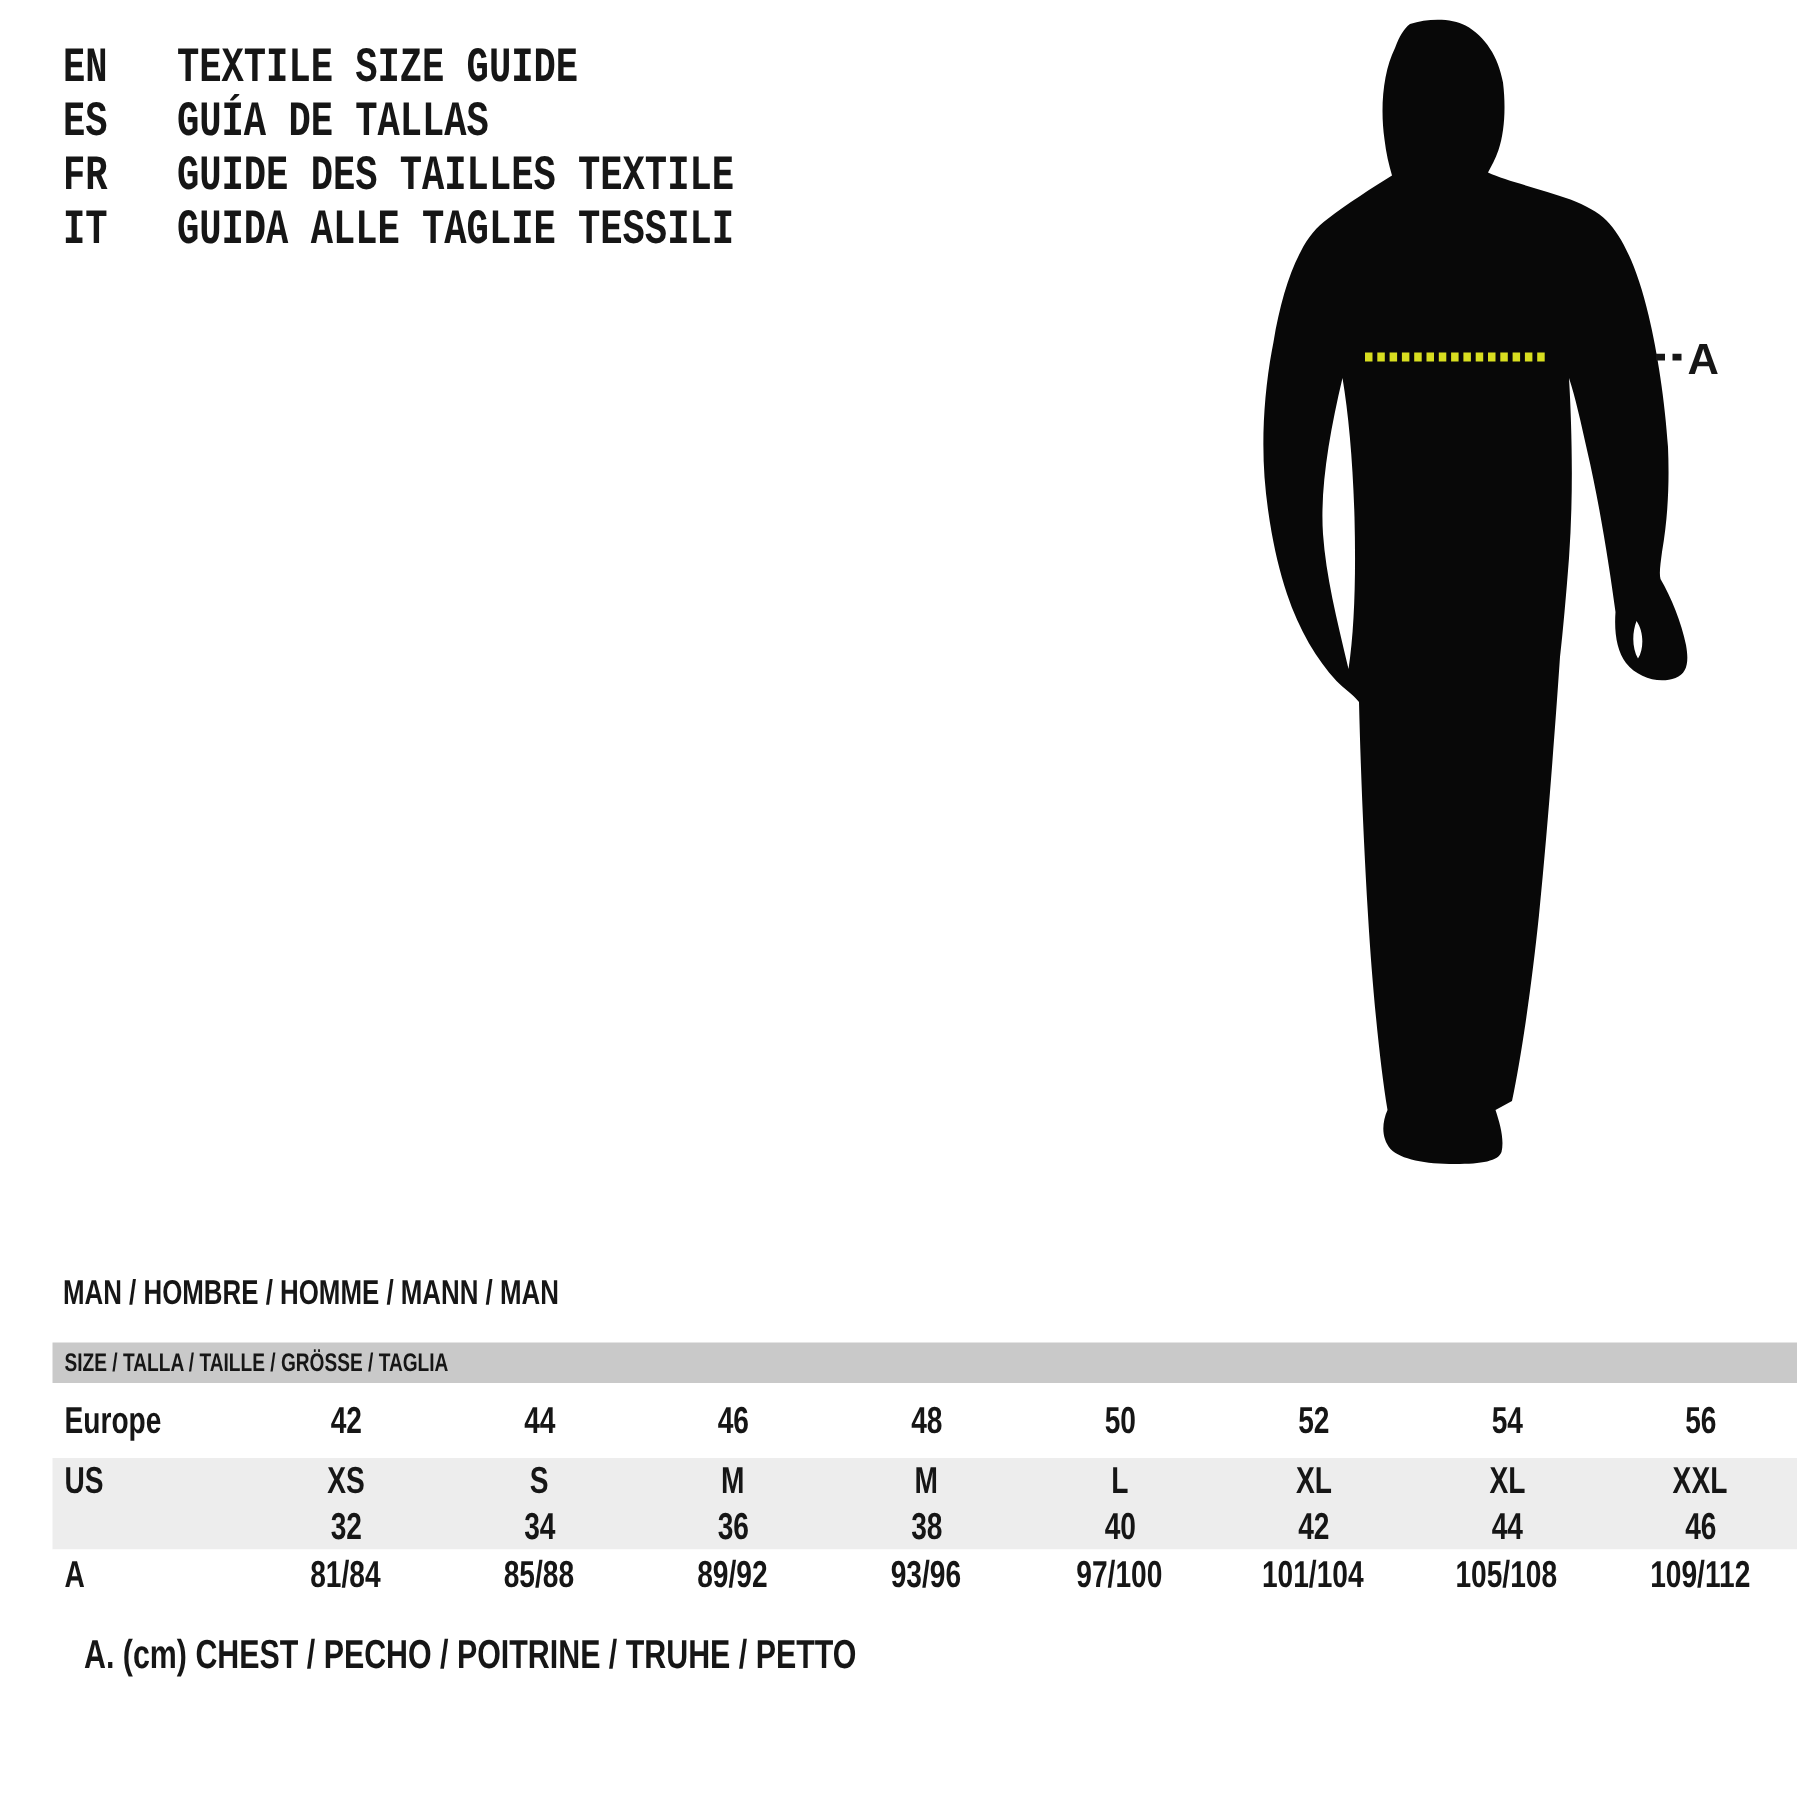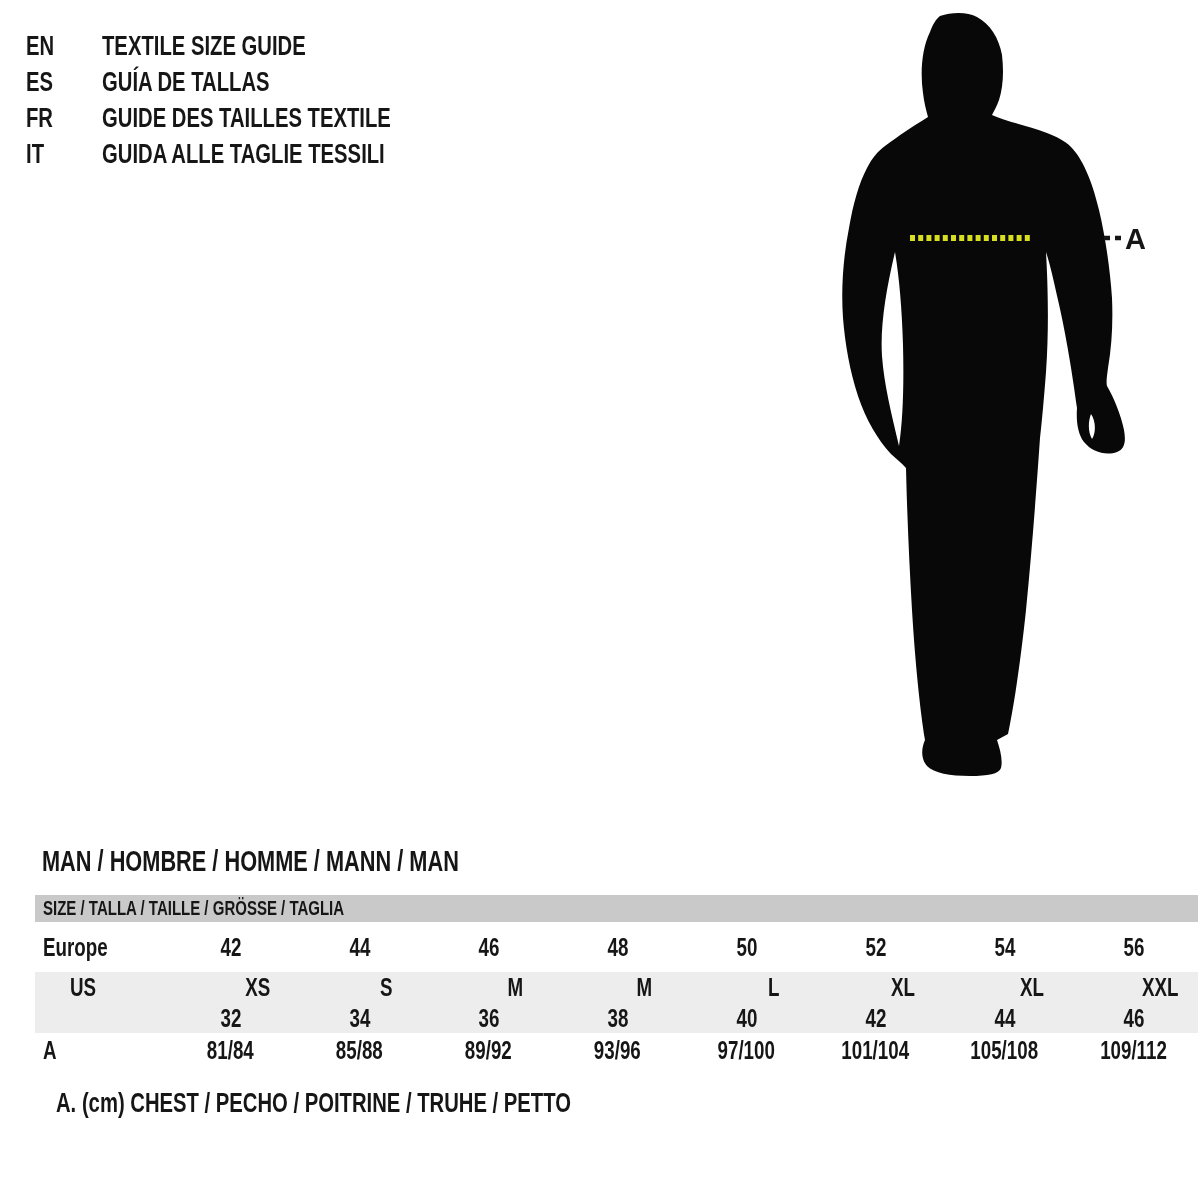--- a/index.html
+++ b/index.html
@@ -6,43 +6,43 @@
   .canvas{
     position:relative;width:1200px;height:1200px;background:#ffffff;overflow:hidden;
     font-family:"Liberation Sans",sans-serif;font-weight:bold;color:#161616;
     -webkit-font-smoothing:antialiased;
   }
   
   .cx{display:inline-block;transform:scaleX(0.75);transform-origin:0 50%;white-space:nowrap;}
   .cxc{display:inline-block;transform:scaleX(0.75);transform-origin:50% 50%;white-space:nowrap;}
 
   
-  .lang-block{position:absolute;left:26px;top:28px;font-size:27px;}
+  .lang-block{position:absolute;left:42px;top:28px;font-size:33px;font-family:Liberation Mono, monospace;}
   .lang-row{display:flex;height:36px;line-height:36px;align-items:center;}
   .lang-code{flex:0 0 76px;width:76px;}
 
   
   .cat-block{position:absolute;left:42px;top:219px;font-size:27px;}
   .cat-line{height:31px;line-height:31px;}
 
   
   .figure{position:absolute;left:838px;top:10px;width:322px;height:772px;}
 
   
-  .section-title{position:absolute;left:42px;top:848px;font-size:29px;line-height:27px;}
+  .section-title{position:absolute;left:42px;top:848px;font-size:23px;line-height:27px;}
 
   
   .size-table{position:absolute;left:35px;top:895px;width:1163px;font-size:25px;}
-  .thead{height:27px;background:#c9c9c9;display:flex;align-items:center;padding-left:8px;font-size:20px;}
+  .thead{height:27px;background:#c9c9c9;display:flex;align-items:center;padding-left:8px;font-size:17px;}
   .trow{display:grid;grid-template-columns:131px repeat(8,129px);align-items:center;}
   .trow .lbl{text-align:left;padding-left:8px;}
   .trow .val{text-align:center;}
   .r-europe{height:50px;background:#ffffff;}
   .band{background:#ededed;}
-  .r-us{height:31px;padding-left:27px;}
+  .r-us{height:31px;}
   .r-alt{height:30px;}
   .r-a{height:35px;background:#ffffff;}
 
   
   .footnote{position:absolute;left:56px;top:1088px;font-size:27px;line-height:31px;}
 </style>
 </head>
 <body>
 
 <div class="canvas">

